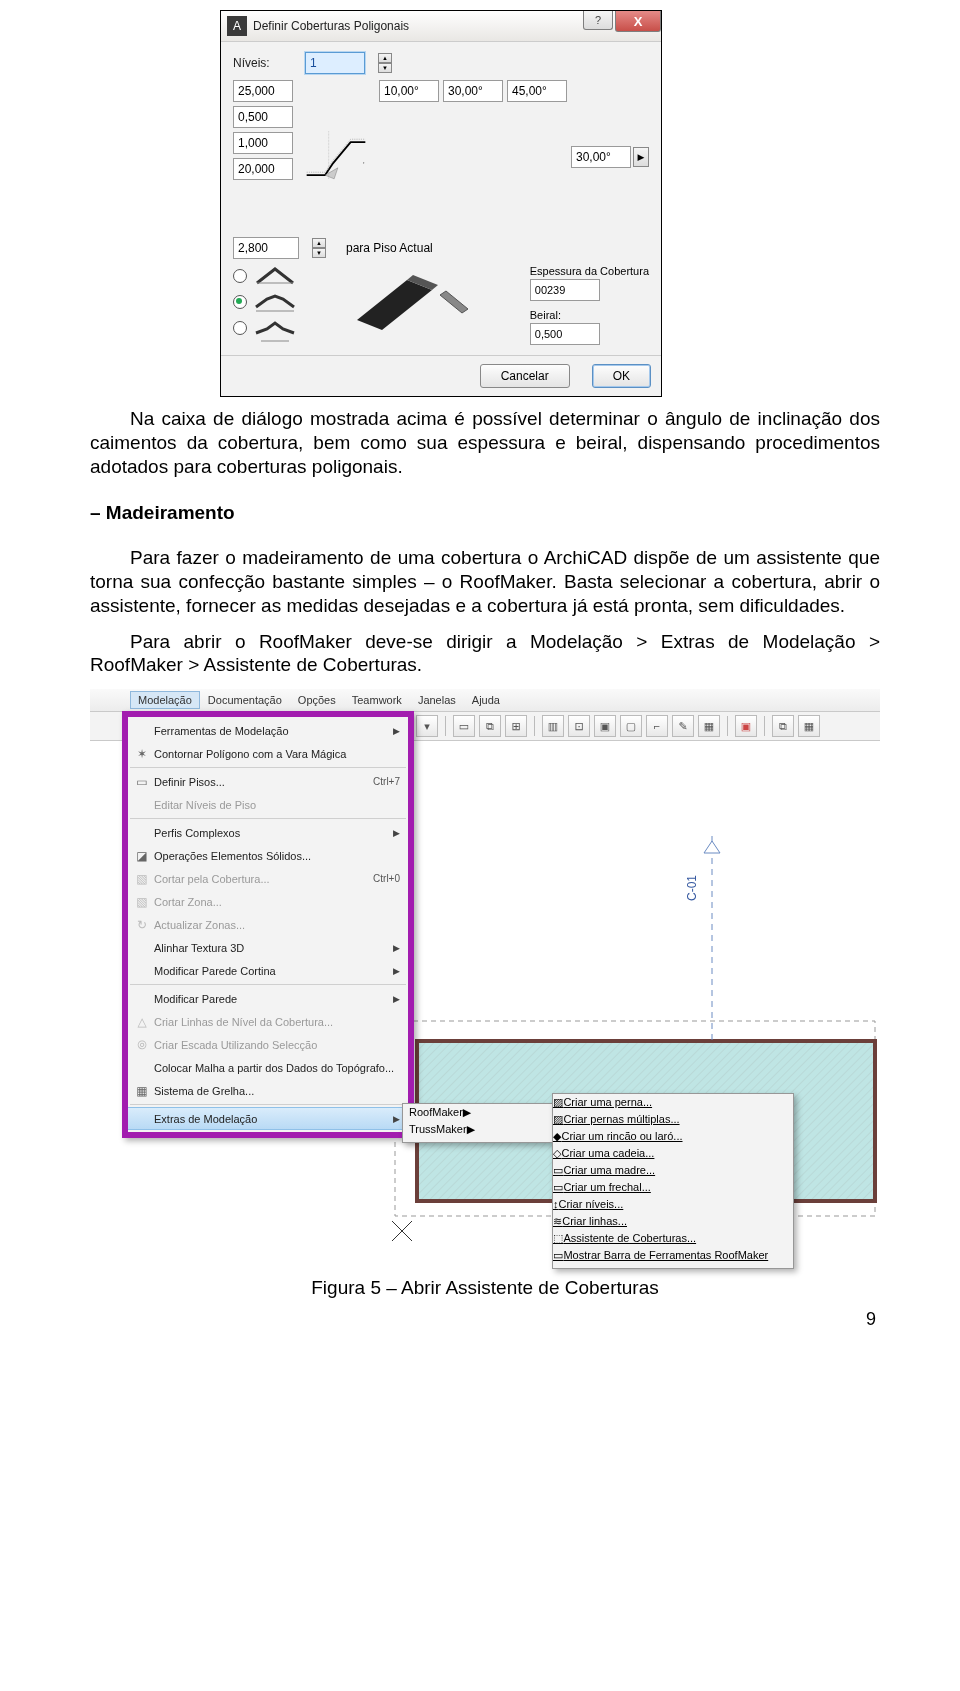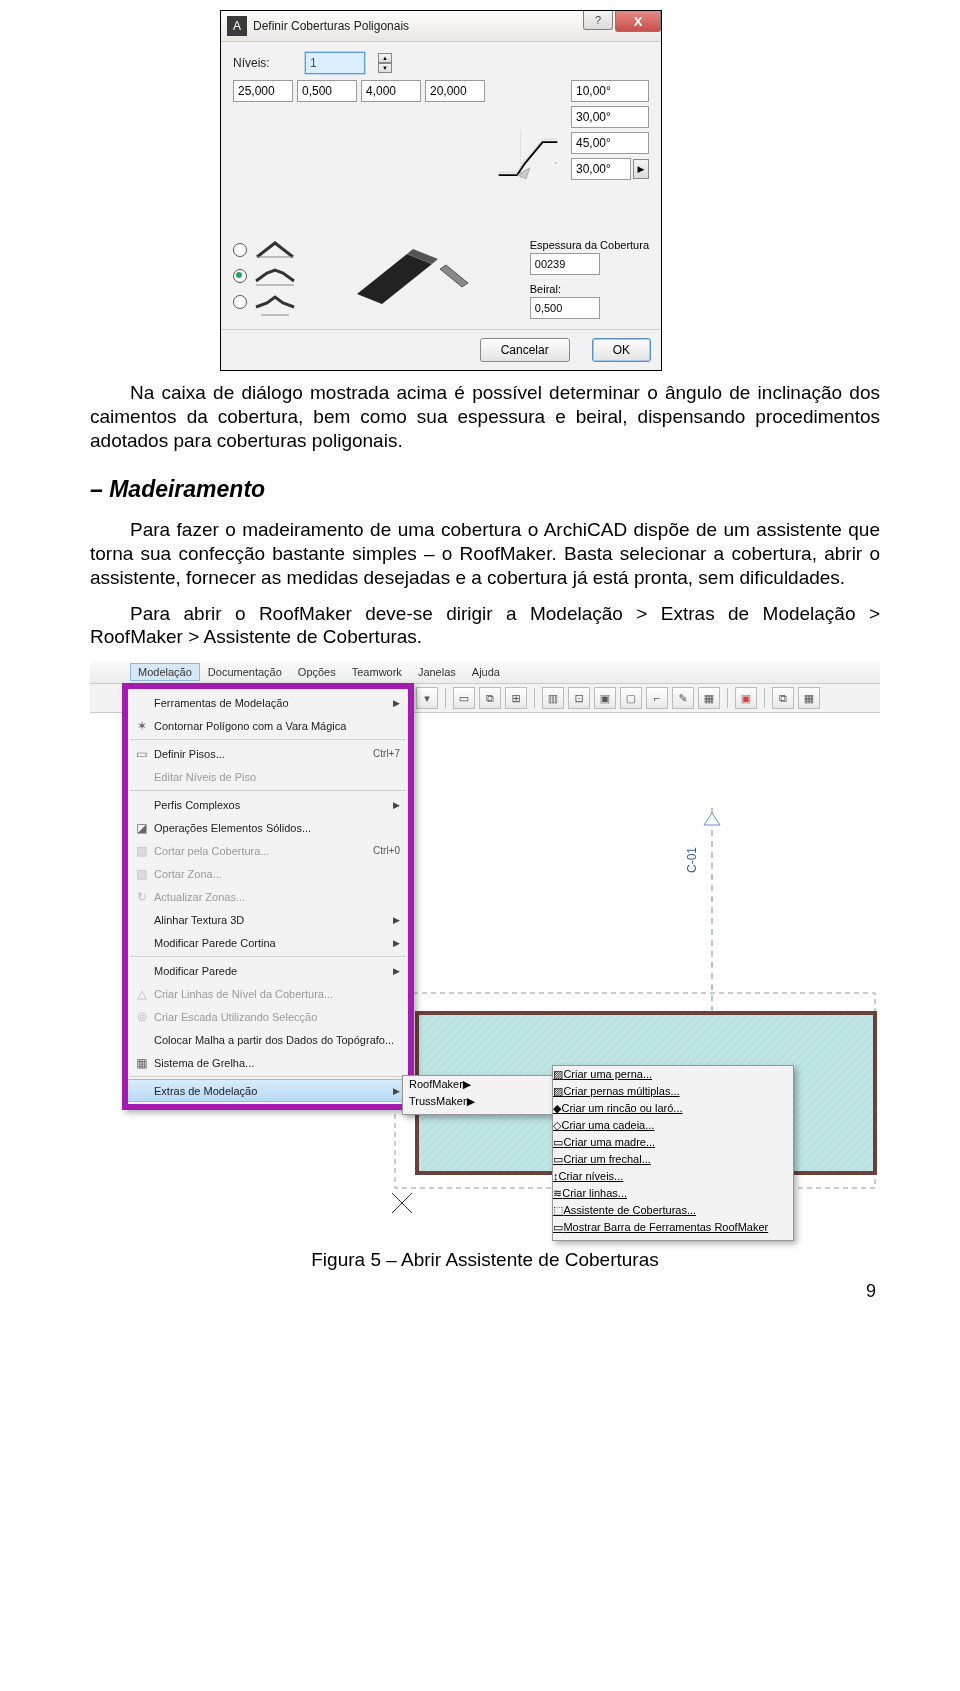--- a/index.html
+++ b/index.html
@@ -54,23 +54,23 @@
 
   .dlg-body { padding: 10px 12px; background: #f2f2f2; }
   .dlg-row { display: flex; align-items: center; margin-bottom: 6px; gap: 12px; }
   .fld-label { width: 60px; color: #222; }
   .fld { border: 1px solid #9a9a9a; background: #fff; padding: 2px 4px; min-width: 50px; height: 16px; display: flex; align-items: center; }
   .fld.sel { border: 1px solid #5a9bd4; outline: 1px solid #b8d6f0; color: #1a4f9c; background: #def; }
   .stepper { width: 14px; height: 20px; display: inline-flex; flex-direction: column; margin-left: 1px; }
   .stepper div { flex: 1; border: 1px solid #888; background: linear-gradient(#f5f5f5,#ddd); font-size: 6px; display:flex;align-items:center;justify-content:center;}
 
   .two-col { display: flex; gap: 10px; }
-  .col-left { flex: 1; display:flex; flex-direction:row; gap:4px;}
+  .col-left { flex: 1; display:flex; flex-direction:column; gap:4px;}
   .col-mid { flex: 1.3; }
-  .col-right { flex: 1; display:flex; flex-direction:column; gap:4px; }
+  .col-right { flex: 1; display:flex; gap:4px; }
 
   .roof-svg { width: 100%; height: 150px; }
 
   .lower-row { display: flex; align-items: flex-start; margin-top: 6px; gap: 8px;}
   .radio-col { display:flex; flex-direction:column; gap:12px; padding-top:4px;}
   .radio-dot { width:12px;height:12px;border:1px solid #555;border-radius:50%;background:#fff; position:relative;}
   .radio-dot.checked::after{content:'';position:absolute;top:2px;left:2px;width:6px;height:6px;background:#2a5;border-radius:50%;}
   .roof-icon-col { display:flex; flex-direction:column; gap:6px; font-size:22px; line-height:1;}
   .roof-mini { width:40px; }
 
@@ -89,21 +89,21 @@
     padding: 4px 20px;
     border-radius: 3px;
     font-size: 12px;
   }
   .btn.primary { border: 1px solid #5b90c4; box-shadow: 0 0 0 1px #a4c8ec inset; }
 
   
   .body-text { font-size: 19px; line-height: 1.25; margin: 6px 0 12px 0; text-align: justify;}
   .fig-caption { font-size: 19px; text-align: center; margin: 2px 0 10px 0; }
   .indent { text-indent: 40px; }
-  .heading-row { font-size: 23px; font-weight: bold; margin-top: 24px; margin-bottom: 15px; font-style: italic;}
+  .heading-row { font-size: 19px; font-weight: bold; margin-top: 24px; margin-bottom: 22px;}
 
   
   .ac-wrap {
     width: 790px;
     margin: 0;
     border: none;
     font-size: 11px;
     font-family: "Segoe UI", Tahoma, sans-serif;
     position: relative;
   }
@@ -206,21 +206,21 @@
           <div class="stepper">
               <div>▲</div>
               <div>▼</div>
             </div>
         </div>
 
         <div class="two-col">
           <div class="col-left">
             <div class="fld">25,000</div>
             <div class="fld">0,500</div>
-            <div class="fld">4,000</div>
+            <div class="fld">1,000</div>
             <div class="fld">20,000</div>
           </div>
           <div class="col-mid">
             <svg class="roof-svg" viewBox="0 0 180 150">
               <path d="M10,130 L60,130 L80,100 L130,40 L170,40" stroke="#000" stroke-width="5" fill="none" stroke-linejoin="round"></path>
               <path d="M10,130 L60,130 L80,100 L130,40 L170,40" stroke="#555" stroke-width="1" fill="none" stroke-dasharray="3,3" transform="translate(0,-8)"></path>
               <path d="M60,130 L95,110 L85,140 Z" fill="#ccc" stroke="#555" stroke-width="1"></path>
               <line x1="70" y1="10" x2="70" y2="140" stroke="#888" stroke-dasharray="2,2"></line>
               <text x="162" y="100" font-size="10">∘</text>
             </svg>
@@ -229,20 +229,28 @@
             <div class="fld">10,00°</div>
             <div class="fld">30,00°</div>
             <div class="fld">45,00°</div>
             <div style="display:flex;align-items:center;gap:2px;">
               <div class="fld" style="flex:1">30,00°</div>
               <div style="width:14px;height:18px;border:1px solid #888;background:linear-gradient(#f5f5f5,#ddd);font-size:9px;display:flex;align-items:center;justify-content:center">▶</div>
             </div>
           </div>
         </div>
 
+        <div class="dlg-row" style="margin-top:4px">
+          <div class="fld" style="width:56px">2,800</div>
+          <div class="stepper">
+              <div>▲</div>
+              <div>▼</div>
+            </div>
+          <div style="margin-left:8px">para Piso Actual</div>
+        </div>
 
         <div class="lower-row">
           <div class="radio-col">
             <div class="radio-dot"></div>
             <div class="radio-dot checked"></div>
             <div class="radio-dot"></div>
           </div>
           <div class="roof-icon-col">
             <svg class="roof-mini" viewBox="0 0 40 22">
                 <path d="M2,18 L20,4 L38,18" stroke="#333" stroke-width="3" fill="none"></path>

